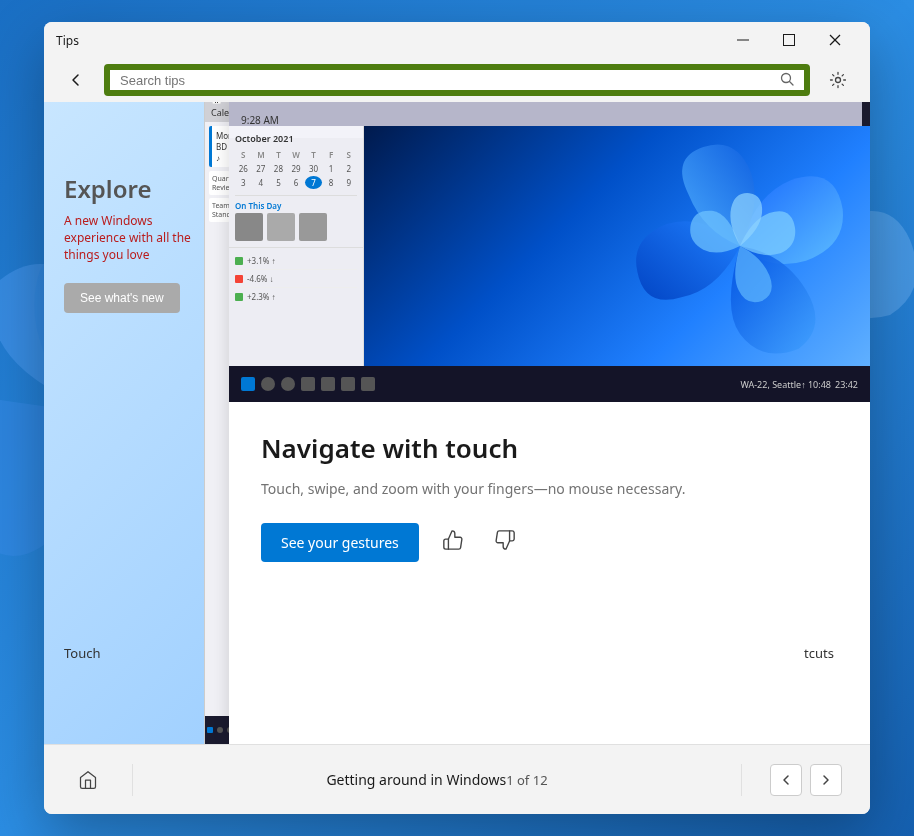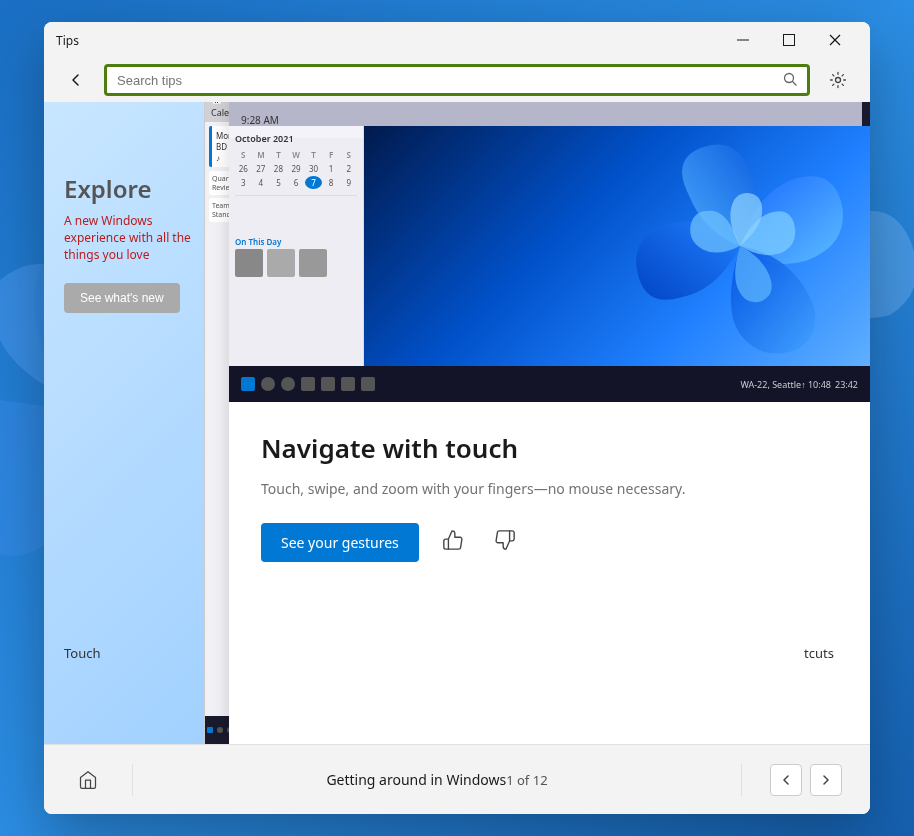--- a/index.html
+++ b/index.html
@@ -91,21 +91,21 @@
       cursor: pointer;
       display: flex;
       align-items: center;
       justify-content: center;
       border-radius: 4px;
       color: #1a1a1a;
     }
     .search-bar {
       flex: 1;
       height: 32px;
-      border: 3px solid #4d7c0f;
+      border: 6px solid #4d7c0f;
       border-radius: 4px;
       background: white;
       display: flex;
       align-items: center;
       padding: 0 10px;
       gap: 8px;
     }
     .search-input {
       flex: 1;
       border: none;
@@ -570,26 +570,40 @@
                   <div class="cal-cell">2</div>
                   <div class="cal-cell">3</div>
                   <div class="cal-cell">4</div>
                   <div class="cal-cell">5</div>
                   <div class="cal-cell">6</div>
                   <div class="cal-cell today">7</div>
                   <div class="cal-cell">8</div>
                   <div class="cal-cell">9</div>
                 </div>
                 <div style="margin-top:6px; border-top:1px solid #ddd; padding-top:4px;">
-                  <div style="font-size:8px;font-weight:600;color:#0078d4;margin-bottom:2px;margin-top:36px;">On This Day</div>
+                  <div style="font-size:8px;font-weight:600;color:#0078d4;margin-bottom:2px;">On This Day</div>
                   <div style="display:flex;gap:4px;overflow:hidden;">
                     <div style="width:28px;height:28px;background:#888;border-radius:2px;flex-shrink:0;"></div>
                     <div style="width:28px;height:28px;background:#aaa;border-radius:2px;flex-shrink:0;"></div>
                     <div style="width:28px;height:28px;background:#999;border-radius:2px;flex-shrink:0;"></div>
                   </div>
+                </div>
+              </div>
+              <div style="padding:4px 6px;border-top:1px solid #ddd;">
+                <div style="display:flex;align-items:center;gap:4px;padding:3px 0;border-bottom:1px solid #eee;">
+                  <div style="width:8px;height:8px;background:#4CAF50;border-radius:1px;"></div>
+                  <div style="font-size:8px;color:#555;flex:1;">+3.1% ↑</div>
+                </div>
+                <div style="display:flex;align-items:center;gap:4px;padding:3px 0;border-bottom:1px solid #eee;">
+                  <div style="width:8px;height:8px;background:#f44336;border-radius:1px;"></div>
+                  <div style="font-size:8px;color:#555;flex:1;">-4.6% ↓</div>
+                </div>
+                <div style="display:flex;align-items:center;gap:4px;padding:3px 0;">
+                  <div style="width:8px;height:8px;background:#4CAF50;border-radius:1px;"></div>
+                  <div style="font-size:8px;color:#555;flex:1;">+2.3% ↑</div>
                 </div>
               </div>
             </div>
 
             <div class="wallpaper-area">
 
               <svg class="win11-flower" viewBox="0 0 300 300" xmlns="http://www.w3.org/2000/svg">
                 <defs>
                   <linearGradient id="p1" x1="0%" y1="0%" x2="100%" y2="100%">
                     <stop offset="0%" style="stop-color:#1a6bff"></stop>

